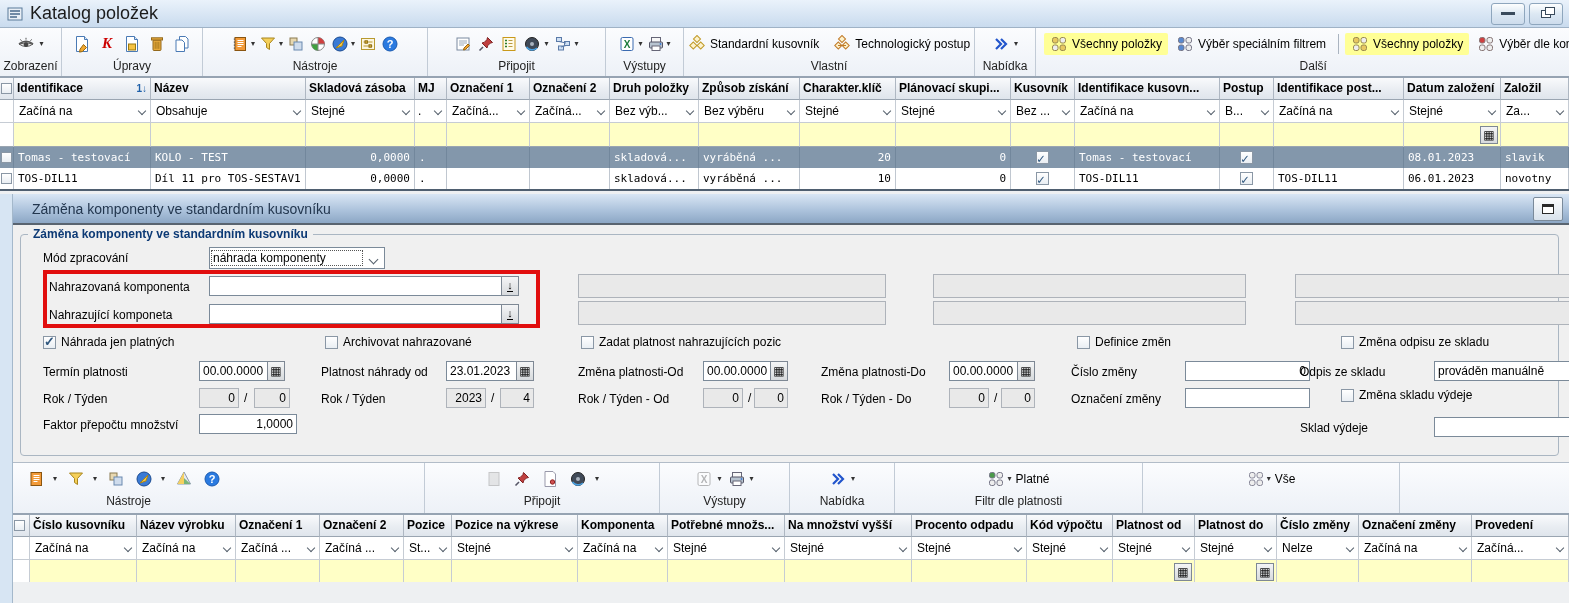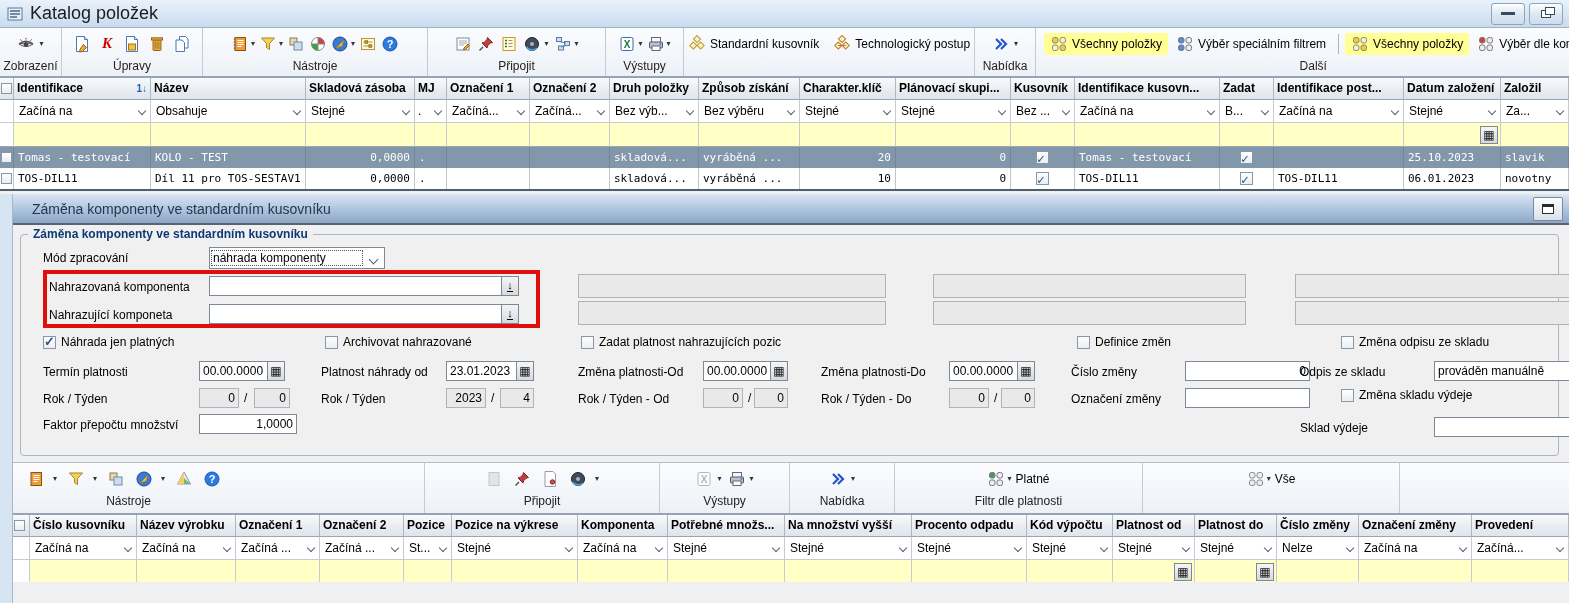--- a/index.html
+++ b/index.html
@@ -282,20 +282,21 @@
                 <rect x="6.5" y="1.5" width="5" height="5" transform="rotate(45 9 4)"></rect>
                 <rect x="2.8" y="8" width="5" height="5" transform="rotate(45 5.3 10.5)"></rect>
                 <rect x="10.2" y="8" width="5" height="5" transform="rotate(45 12.7 10.5)"></rect>
               </g>
               <path d="M5 10.5h8" stroke="#c07a28" fill="none"></path>
             </svg>
           </span>
         <span>Technologický postup</span>
       </span>
     </div>
+    <div class="tlabel">Vlastní</div>
   </div>
   <div class="tgroup" style="width:61px">
     <div class="ticons">
       <span class="icon chev2">
           <svg width="18" height="18" viewBox="0 0 18 18">
             <path d="M4 4l5 5-5 5M9 4l5 5-5 5" stroke="#2255cc" stroke-width="2.2" fill="none"></path>
           </svg>
         </span>
         <span class="dd">▾</span>
     </div>
@@ -400,21 +401,21 @@
     <div class="hc" style="width:115px">
         <span>Plánovací skupi...</span>
       </div>
     <div class="hc" style="width:64px">
         <span>Kusovník</span>
       </div>
     <div class="hc" style="width:145px">
         <span>Identifikace kusovn...</span>
       </div>
     <div class="hc" style="width:54px">
-        <span>Zadat</span>
+        <span>Postup</span>
       </div>
     <div class="hc" style="width:130px">
         <span>Identifikace post...</span>
       </div>
     <div class="hc" style="width:97px">
         <span>Datum založení</span>
       </div>
     <div class="hc" style="flex:1">
         <span>Založil</span>
       </div>
@@ -474,21 +475,21 @@
     <div class="dc r" style="width:96px">20</div>
     <div class="dc r" style="width:115px">0</div>
     <div class="dc" style="width:64px;justify-content:center">
         <span class="cb on"></span>
       </div>
     <div class="dc" style="width:145px">Tomas - testovací</div>
     <div class="dc" style="width:54px;justify-content:center">
         <span class="cb on"></span>
       </div>
     <div class="dc" style="width:130px"></div>
-    <div class="dc" style="width:97px">25.10.2023</div>
+    <div class="dc" style="width:97px">08.01.2023</div>
     <div class="dc" style="flex:1">slavik</div>
   </div>
   <div class="gr roww">
     <div class="dc" style="width:14px;padding:0 1px">
         <span class="cb small"></span>
       </div>
     <div class="dc" style="width:137px">TOS-DIL11</div>
     <div class="dc" style="width:155px">Díl 11 pro TOS-SESTAV1</div>
     <div class="dc r" style="width:109px">0,0000</div>
     <div class="dc" style="width:32px">.</div>

